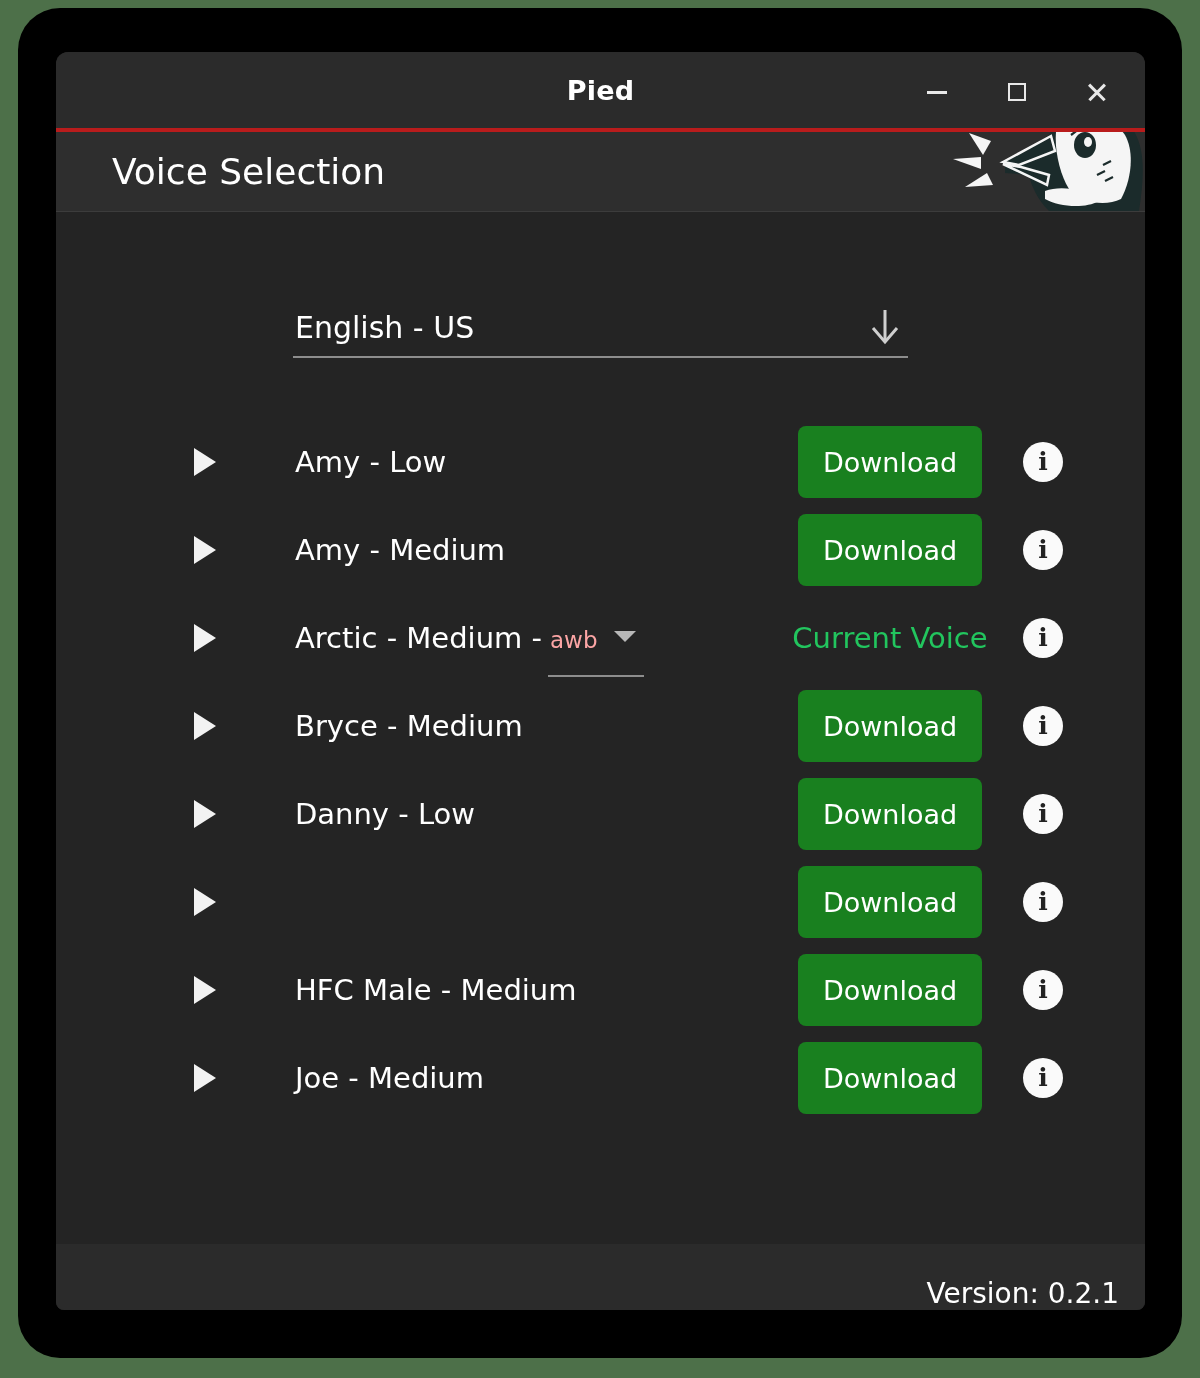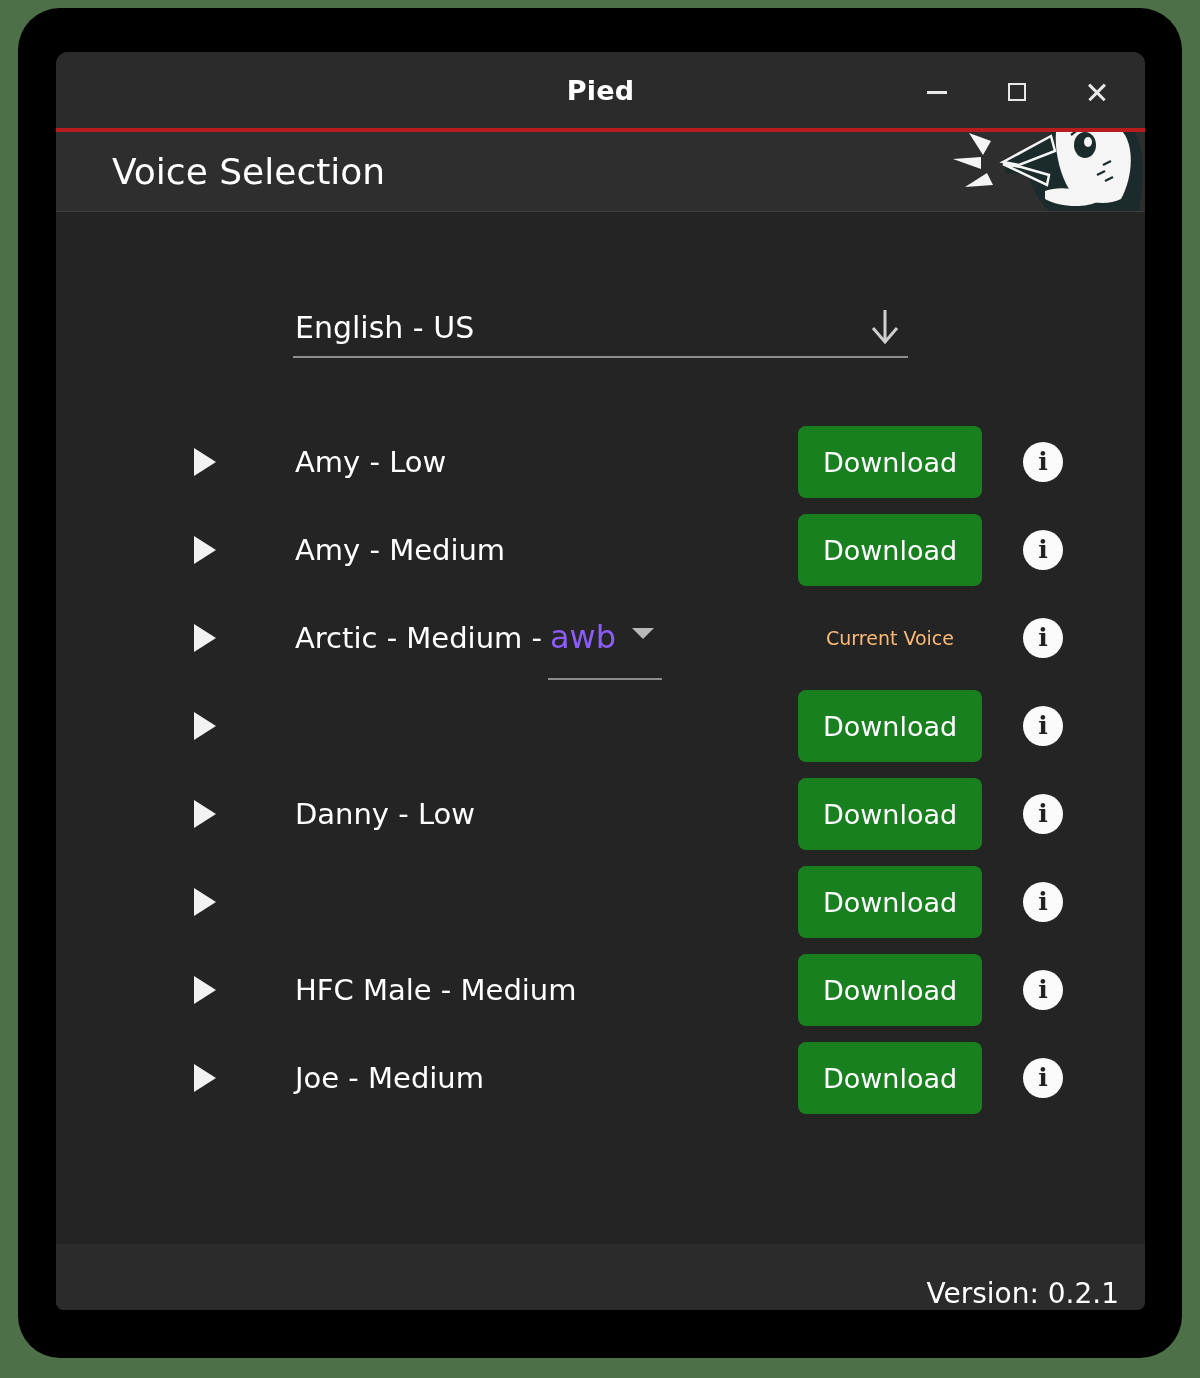--- a/index.html
+++ b/index.html
@@ -180,22 +180,22 @@
     align-items: baseline;
   }
   .variant-wrap {
     position: relative;
     display: inline-flex;
     align-items: center;
     margin-left: 8px;
     padding-bottom: 2px;
   }
   .variant-value {
-    color: #8b5cf6;
-    font-size: 32px;
+    color: #fca5a5;
+    font-size: 23px;
   }
   .variant-caret {
     margin-left: 16px;
     width: 0; height: 0;
     border-left: 11px solid transparent;
     border-right: 11px solid transparent;
     border-top: 11px solid #b8b8b8;
     position: relative;
     top: -4px;
   }
@@ -221,22 +221,22 @@
     height: 72px;
     background: #19801f;
     border: none;
     border-radius: 8px;
     color: #ffffff;
     font-family: "DejaVu Sans", sans-serif;
     font-size: 27px;
     cursor: default;
   }
   .current-voice {
-    color: #fdba74;
-    font-size: 19px;
+    color: #22c55e;
+    font-size: 29px;
     white-space: nowrap;
   }
 
   .info-btn {
     position: absolute;
     left: 967px;
     width: 40px;
     height: 40px;
     border-radius: 50%;
     background: #fafafa;
@@ -382,20 +382,23 @@
         </div>
         <div class="info-btn">
             <span>i</span>
           </div>
       </div>
 
       <div class="voice-row">
         <div class="play-btn">
             <span class="play-tri"></span>
           </div>
+        <div class="voice-name">
+            <span>Bryce - Medium</span>
+          </div>
         <div class="row-action">
           <button class="download-btn">Download</button>
         </div>
         <div class="info-btn">
             <span>i</span>
           </div>
       </div>
 
       <div class="voice-row">
         <div class="play-btn">

